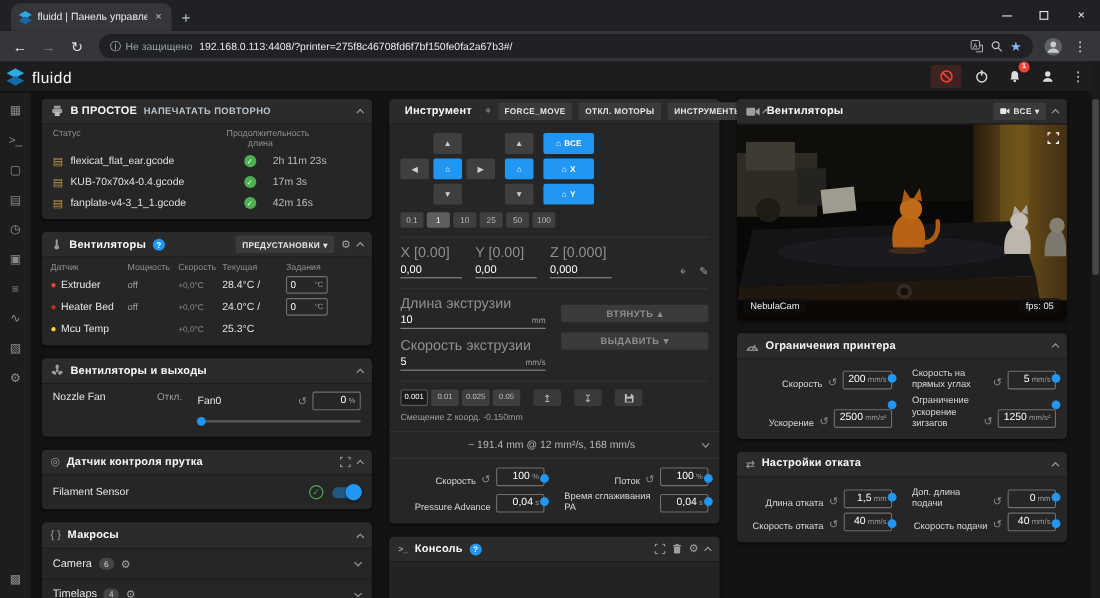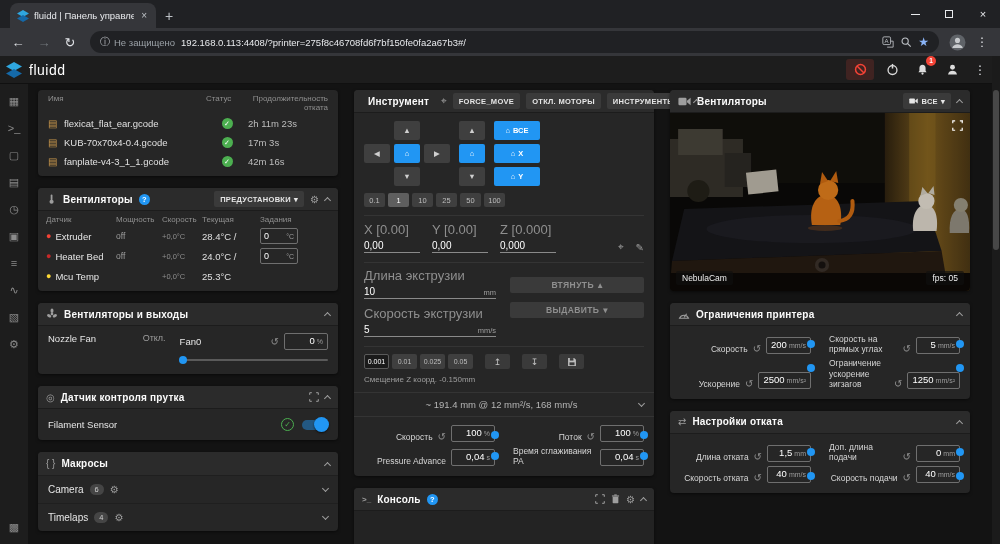--- a/index.html
+++ b/index.html
@@ -261,24 +261,34 @@
         <span class="sicon">▧</span>
         <span class="sicon">⚙</span>
         <span class="sicon bottom">▩</span>
       </div>
 
       <div class="content">
 
         <div class="col">
 
           <div class="card">
+            <div class="chd">
+              <svg width="12" height="12" viewBox="0 0 16 16">
+                  <rect x="4" y="1.5" width="8" height="3.5" fill="#9e9e9e"></rect>
+                  <rect x="2" y="5.5" width="12" height="5" rx="1" fill="#9e9e9e"></rect>
+                  <rect x="5" y="9" width="6" height="5" fill="#bdbdbd"></rect>
+                </svg>
+              <span class="ctitle">В ПРОСТОЕ</span>
+              <span class="textbtn">НАПЕЧАТАТЬ ПОВТОРНО</span>
+              <span class="spacer"></span>
+              <span class="chev up"></span>
+            </div>
             <div class="jhead">
-              <span>Имя</span>
               <span>Статус</span>
-              <span class="r">Продолжительность отката</span>
+              <span class="r">Продолжительность длина</span>
             </div>
             <div class="jrow">
               <span class="fico">▤</span>
               <span class="jname">flexicat_flat_ear.gcode</span>
               <span class="okc">✓</span>
               <span class="jdur">2h 11m 23s</span>
             </div>
             <div class="jrow">
               <span class="fico">▤</span>
               <span class="jname">KUB-70x70x4-0.4.gcode</span>

